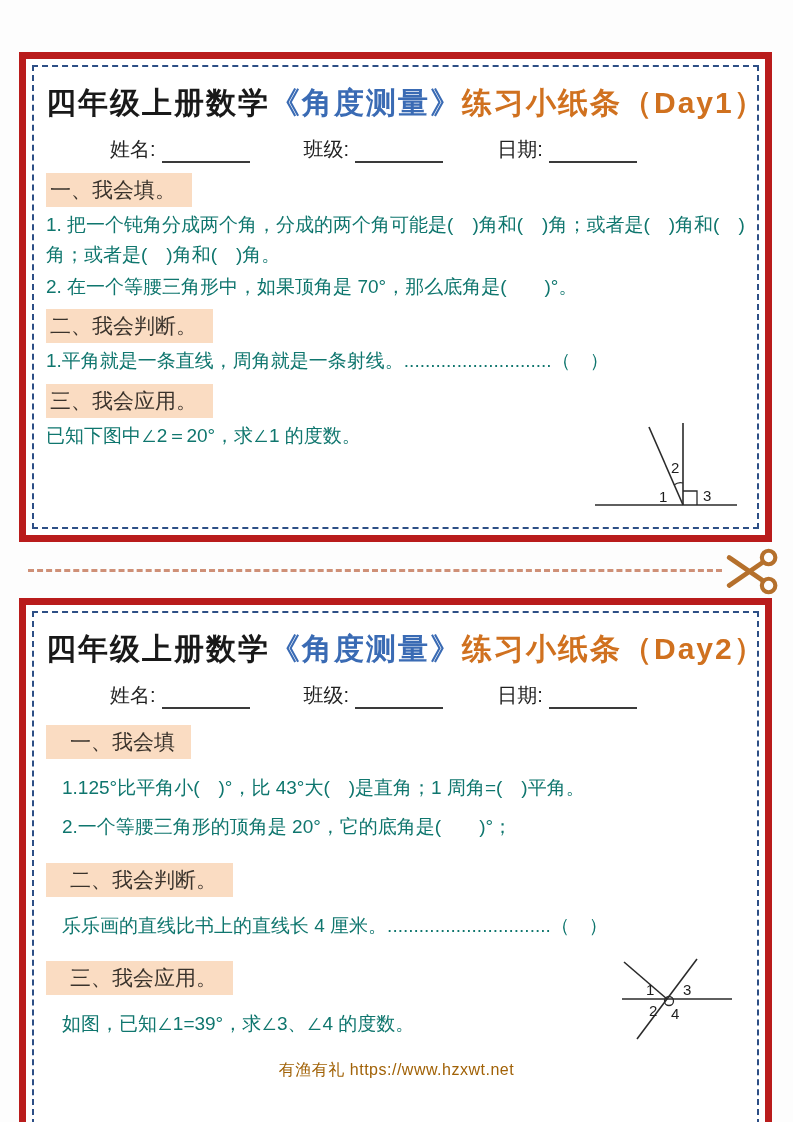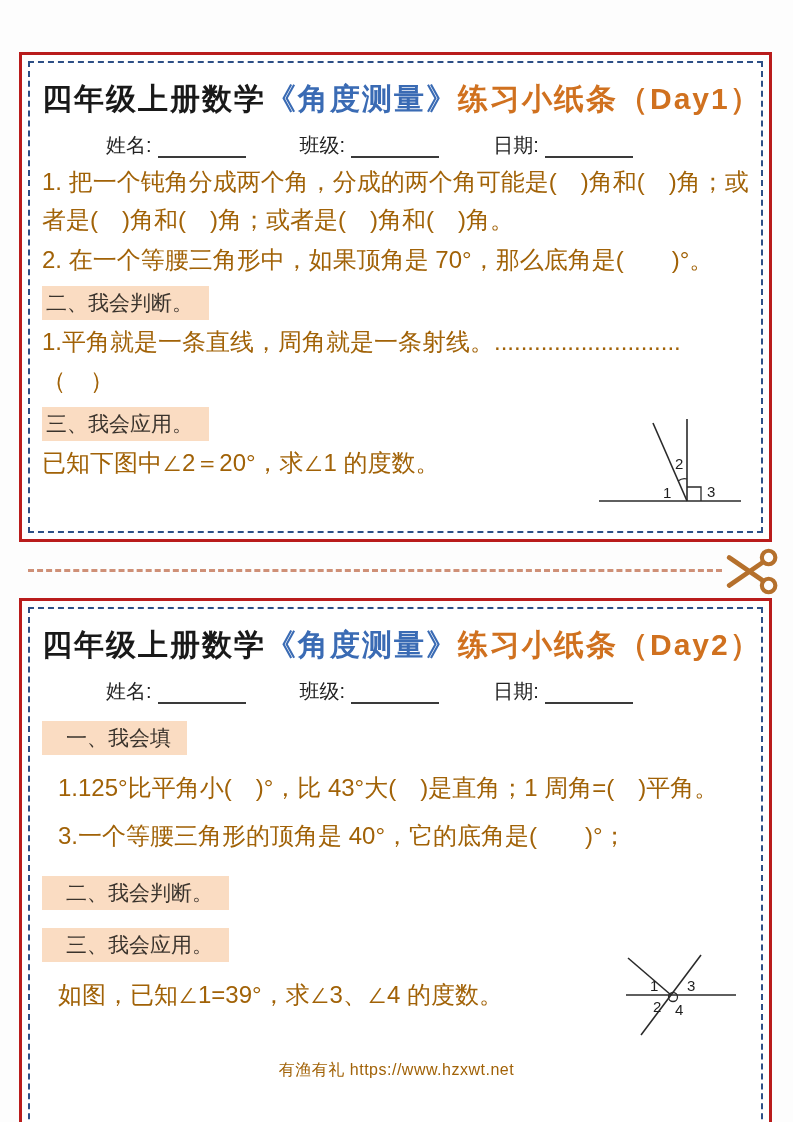--- a/index.html
+++ b/index.html
@@ -5,54 +5,54 @@
   html,body { margin:0; padding:0; }
   body {
     width:793px; height:1122px; position:relative;
     background:#fdfdfd;
     font-family:"Liberation Sans", sans-serif;
     color:#262626;
     overflow:hidden;
   }
   .card {
     position:absolute; left:19px; width:753px;
-    border:3px solid #b91c1c; background:#ffffff; box-sizing:border-box;
+    border:7px solid #b91c1c; background:#ffffff; box-sizing:border-box;
   }
   #card1 { top:52px;  height:490px; }
   #card2 { top:598px; height:550px; }
   .inner {
     position:absolute; inset:6px;
     border:2px dashed #2d4f86;
     padding:4px 12px 0 12px;
     overflow:hidden;
   }
   .title {
     font-size:30px; font-weight:bold; color:#191919;
     letter-spacing:2px; margin:12px 0 0 0; white-space:nowrap;
   }
   .t-blue   { color:#3a6bb4; }
   .t-orange { color:#d0711f; }
   .meta-row {
     display:flex; align-items:flex-end;
     font-size:20px; color:#222;
     margin:12px 0 4px 64px;
   }
-  .meta-field { display:flex; align-items:flex-start; margin-right:54px; }
+  .meta-field { display:flex; align-items:flex-end; margin-right:54px; }
   .blank {
     display:inline-block; width:88px; height:24px;
     border-bottom:2px solid #3a3a3a; margin-left:6px;
   }
   .sec {
     display:inline-block;
     background:#fadcc2; color:#3a332c;
     font-size:21px; padding:3px 16px 3px 4px;
     margin:6px 0 2px 0;
   }
   .q {
-    font-size:24px; color:#a16207; line-height:1.6; margin:1px 0;
+    font-size:19px; color:#0f766e; line-height:1.6; margin:1px 0;
   }
   
   .roomy .sec { margin:12px 0 6px 0;padding-left:24px; }
   .roomy .q   { margin:7px 16px; line-height:1.7; }
   .diagram { position:absolute; }
   #diagram1 { right:16px; top:352px; }
   #diagram2 { right:22px; top:340px; }
   .diag-line { stroke:#2a2a2a; stroke-width:1.6; fill:none; }
   .diag-thin { stroke:#2a2a2a; stroke-width:1.3; fill:none; }
   .diag-label { font-size:15px; fill:#1e1e1e; font-family:"Liberation Sans", sans-serif; }
@@ -81,20 +81,23 @@
         <span class="blank"></span>
       </div>
       <div class="meta-field">
         <span>班级:</span>
         <span class="blank"></span>
       </div>
       <div class="meta-field">
         <span>日期:</span>
         <span class="blank"></span>
       </div>
+    </div>
+    <div>
+      <span class="sec">一、我会填。</span>
     </div>
     <div class="q">1. 把一个钝角分成两个角，分成的两个角可能是(　)角和(　)角；或者是(　)角和(　)角；或者是(　)角和(　)角。</div>
     <div class="q">2. 在一个等腰三角形中，如果顶角是 70°，那么底角是(　　)°。</div>
     <div>
       <span class="sec">二、我会判断。</span>
     </div>
     <div class="q">1.平角就是一条直线，周角就是一条射线。............................（　）</div>
     <div>
       <span class="sec">三、我会应用。</span>
     </div>
@@ -137,24 +140,25 @@
       </div>
       <div class="meta-field">
         <span>日期:</span>
         <span class="blank"></span>
       </div>
     </div>
     <div>
       <span class="sec">一、我会填</span>
     </div>
     <div class="q">1.125°比平角小(　)°，比 43°大(　)是直角；1 周角=(　)平角。</div>
-    <div class="q">3.一个等腰三角形的顶角是 40°，它的底角是(　　)°；</div>
+    <div class="q">2.一个等腰三角形的顶角是 20°，它的底角是(　　)°；</div>
     <div>
       <span class="sec">二、我会判断。</span>
     </div>
+    <div class="q">乐乐画的直线比书上的直线长 4 厘米。...............................（　）</div>
     <div>
       <span class="sec">三、我会应用。</span>
     </div>
     <div class="q">如图，已知∠1=39°，求∠3、∠4 的度数。</div>
 
     <svg class="diagram" id="diagram2" width="115" height="95" viewBox="0 0 115 95">
       <line class="diag-line" x1="2" y1="46" x2="112" y2="46"></line>
       <line class="diag-line" x1="4" y1="9" x2="47" y2="46"></line>
       <line class="diag-line" x1="17" y1="86" x2="77" y2="6"></line>
       <circle class="diag-thin" cx="49" cy="48" r="4.5"></circle>

